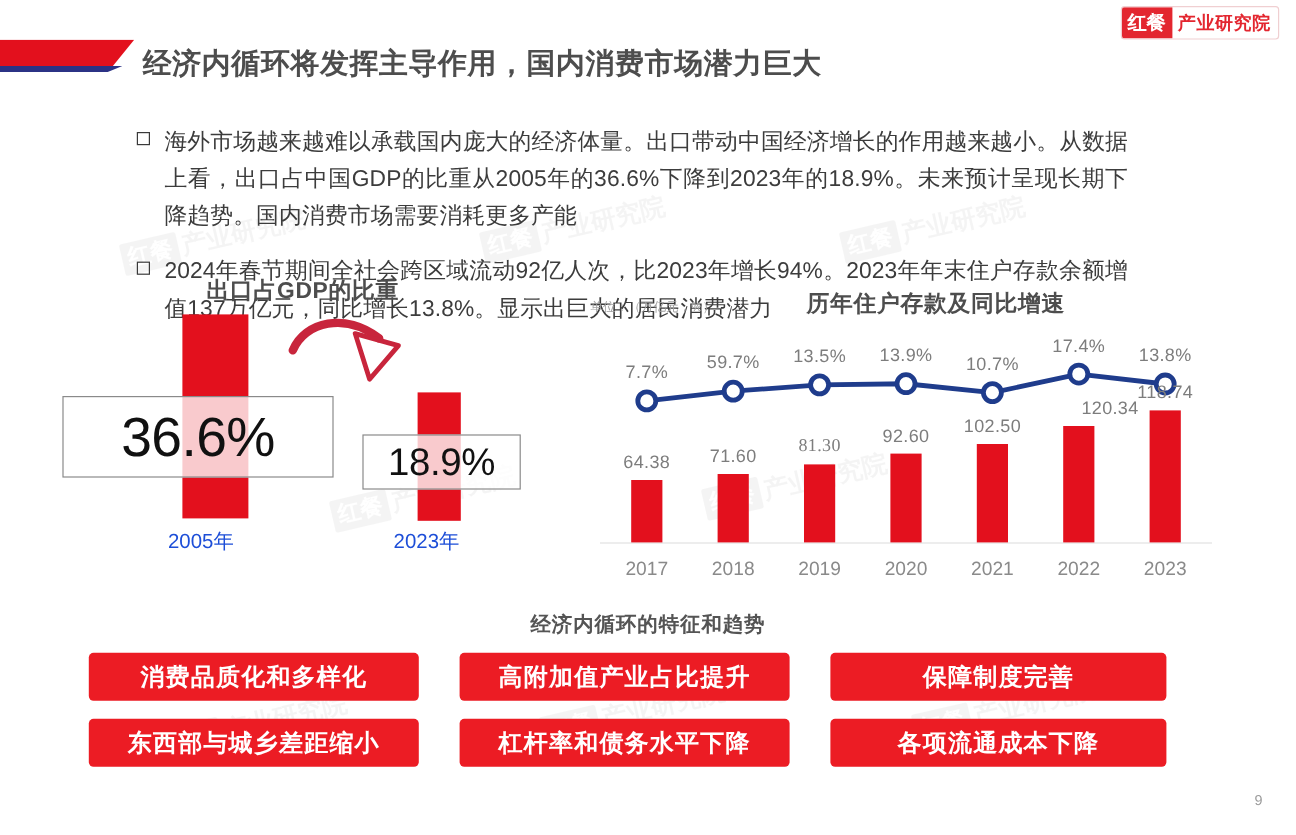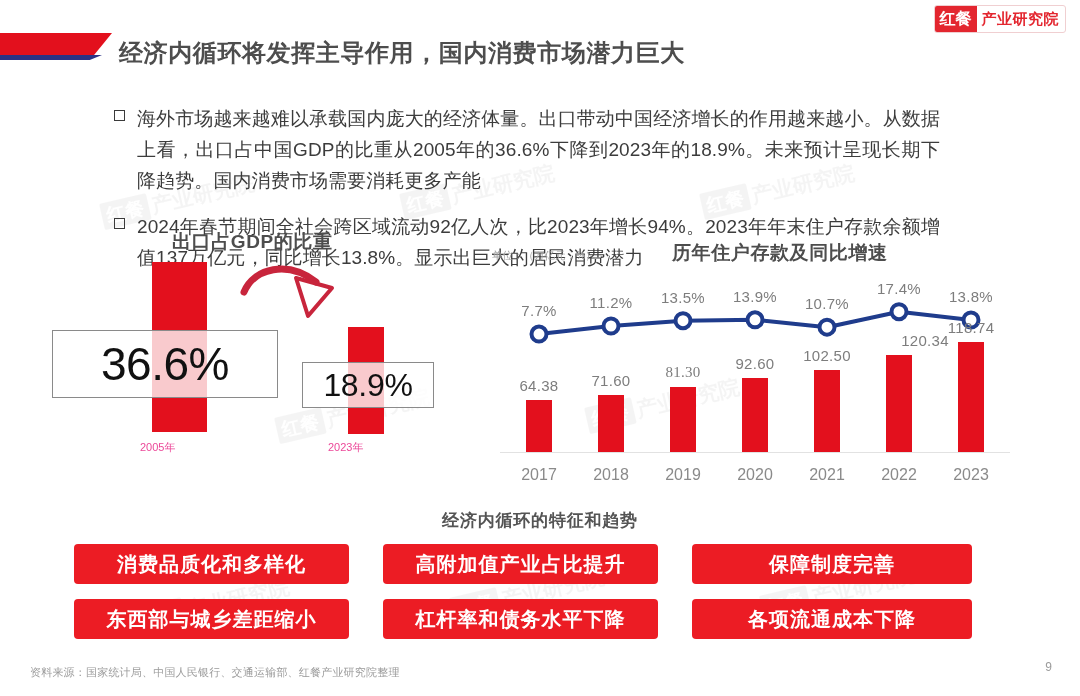--- a/index.html
+++ b/index.html
@@ -90,21 +90,21 @@
     display:flex;align-items:center;justify-content:center;
   }
   .cmp-box span{color:#111;font-weight:400;line-height:1;}
   #bar-2005{left:112px;top:0px;width:55px;height:170px;}
   #box-2005{left:12px;top:68px;width:224px;height:66px;}
   #box-2005 span{font-size:46px;letter-spacing:-.5px;}
   #bar-2023{left:308px;top:62px;width:36px;height:110px;}
   #box-2023{left:262px;top:100px;width:130px;height:44px;}
   #box-2023 span{font-size:32px;letter-spacing:-.3px;}
   .cmp-lab{
-    position:absolute;font-size:11px;color:#ec4899;white-space:nowrap;
+    position:absolute;font-size:17px;color:#1d4ed8;white-space:nowrap;
   }
   #lab-2005{left:100px;top:178px;}
   #lab-2023{left:288px;top:178px;}
   #arrow{position:absolute;left:200px;top:-4px;width:120px;height:70px;}
 
   
   #combo{position:absolute;left:492px;top:262px;width:520px;height:226px;z-index:4;}
   #combo .axis{
     position:absolute;left:8px;right:2px;top:190px;height:1px;background:#e2e2e2;
   }
@@ -288,34 +288,33 @@
           <div class="xlab">2022</div>
         </div>
         <div class="col" style="left: 442px;">
           <div class="bar" style="height: 110px; background: rgb(227, 16, 29);"></div>
           <div class="bar-val" style="bottom: 116px;">118.74</div>
           <div class="xlab">2023</div>
         </div>
       </div>
     <div id="pcts">
         <div class="pct" style="left: 47px; top: 40.0769px;">7.7%</div>
-        <div class="pct" style="left: 119px; top: 32px;">11.2%</div>
+        <div class="pct" style="left: 119px; top: 32px;">59.7%</div>
         <div class="pct" style="left: 191px; top: 26.6923px;">13.5%</div>
         <div class="pct" style="left: 263px; top: 25.7692px;">13.9%</div>
         <div class="pct" style="left: 335px; top: 33.1538px;">10.7%</div>
         <div class="pct" style="left: 407px; top: 17.6923px;">17.4%</div>
         <div class="pct" style="left: 479px; top: 26px;">13.8%</div>
       </div>
   </div>
 
   <div id="tags">
       <div class="tag" style="background: rgb(236, 28, 36);">消费品质化和多样化</div>
       <div class="tag" style="background: rgb(236, 28, 36);">高附加值产业占比提升</div>
       <div class="tag" style="background: rgb(236, 28, 36);">保障制度完善</div>
       <div class="tag" style="background: rgb(236, 28, 36);">东西部与城乡差距缩小</div>
       <div class="tag" style="background: rgb(236, 28, 36);">杠杆率和债务水平下降</div>
       <div class="tag" style="background: rgb(236, 28, 36);">各项流通成本下降</div>
     </div>
   <div id="feat-title">经济内循环的特征和趋势</div>
 
-  <div id="source">资料来源：国家统计局、中国人民银行、交通运输部、红餐产业研究院整理</div>
   <div id="pageno">9</div>
 </div>
 
 </body></html>

